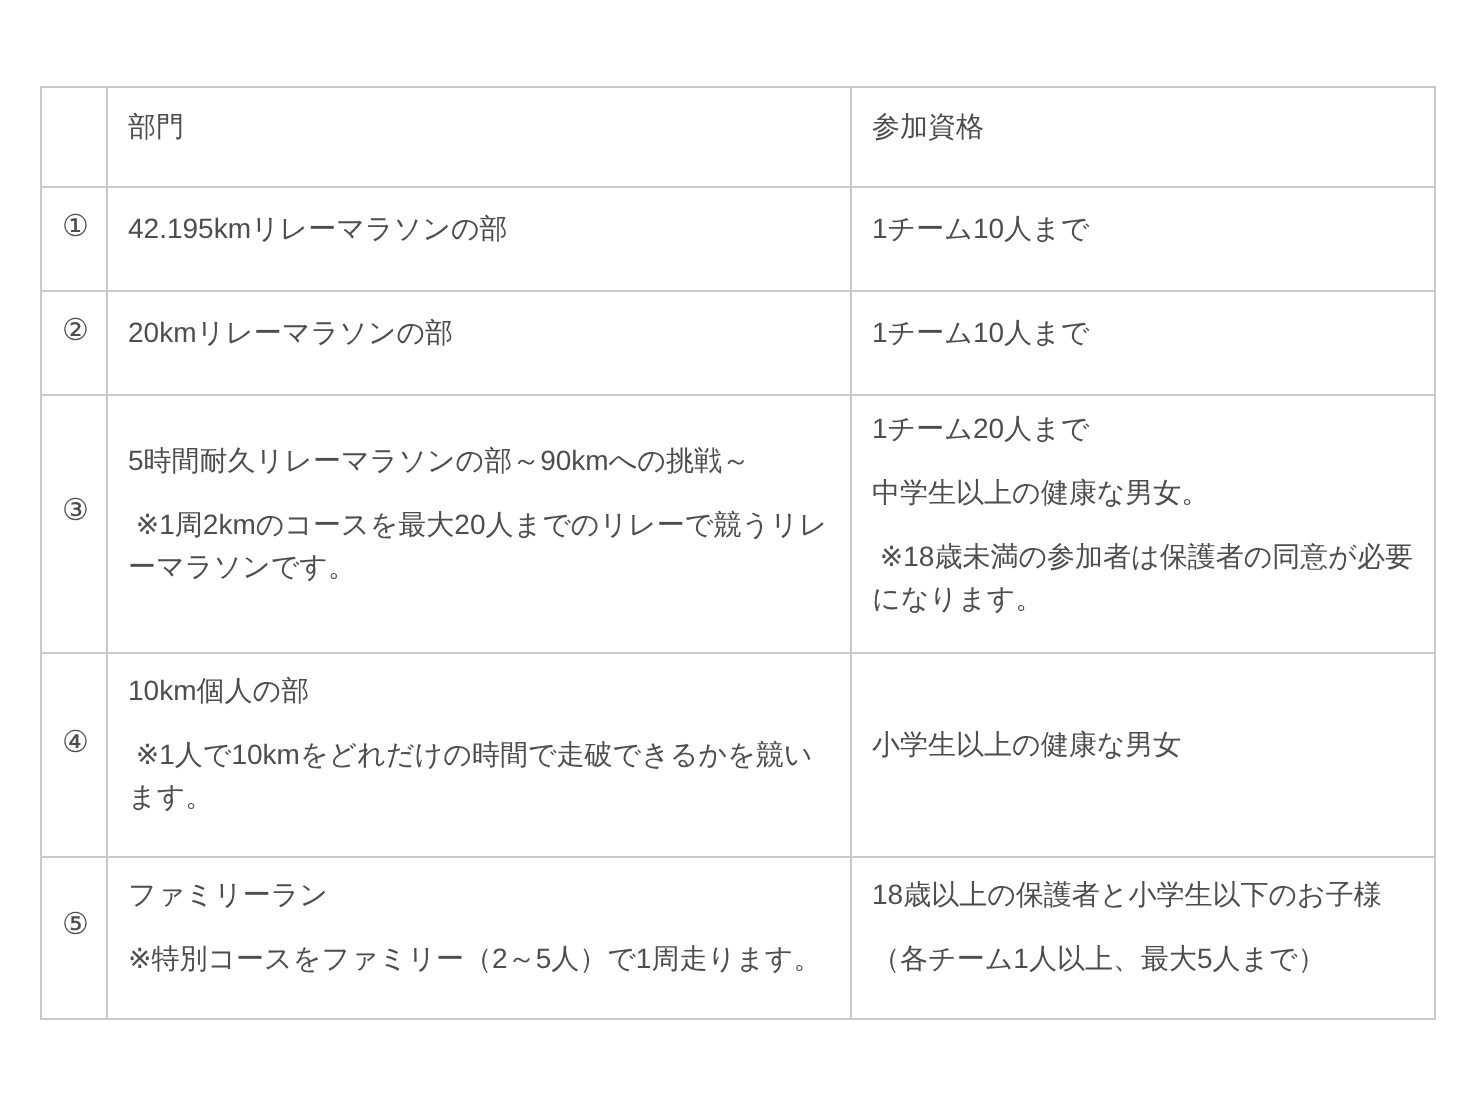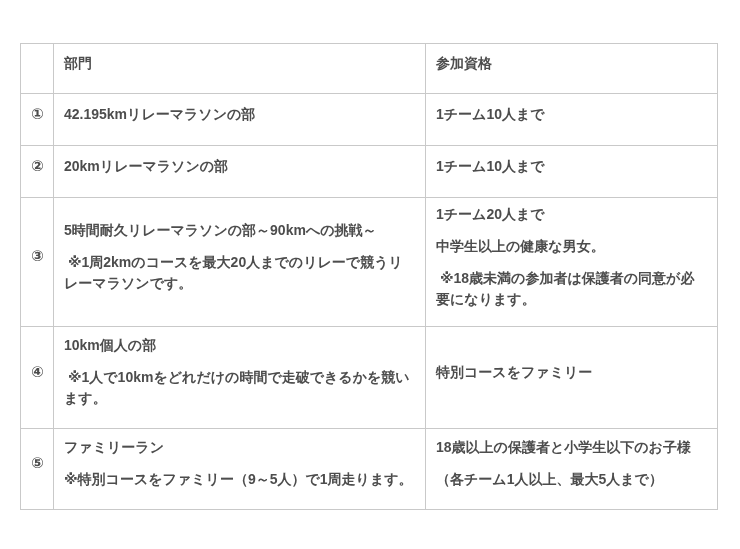--- a/index.html
+++ b/index.html
@@ -34,21 +34,20 @@
     background: #ffffff;
     vertical-align: middle;
     text-align: left;
     font-weight: normal;
     padding: 4px 10px;
     overflow: hidden;
     word-break: break-all;
   }
   table.info-table p {
     margin: 0 0 11px 0;
-    font-weight: bold;
   }
   col.col-num { width: 33px; }
   col.col-division { width: 372px; }
   col.col-eligibility { width: 292px; }
   td.num-cell {
     text-align: center;
     padding: 4px 2px;
     font-size: 15px;
   }
 </style>
@@ -114,30 +113,30 @@
         </tr>
         <tr style="height: 102px;">
           <td class="num-cell">
             <p>④</p>
           </td>
           <td>
             <p>10km個人の部</p>
             <p>&nbsp;※1人で10kmをどれだけの時間で走破できるかを競います。</p>
           </td>
           <td>
-            <p>特別コースをファミリー</p>
+            <p>小学生以上の健康な男女</p>
           </td>
         </tr>
         <tr style="height: 81px;">
           <td class="num-cell">
             <p>⑤</p>
           </td>
           <td>
             <p>ファミリーラン</p>
-            <p>※特別コースをファミリー（9～5人）で1周走ります。</p>
+            <p>※特別コースをファミリー（2～5人）で1周走ります。</p>
           </td>
           <td>
             <p>18歳以上の保護者と小学生以下のお子様</p>
             <p>（各チーム1人以上、最大5人まで）</p>
           </td>
         </tr>
       </tbody>
   </table>
 </div>
 

